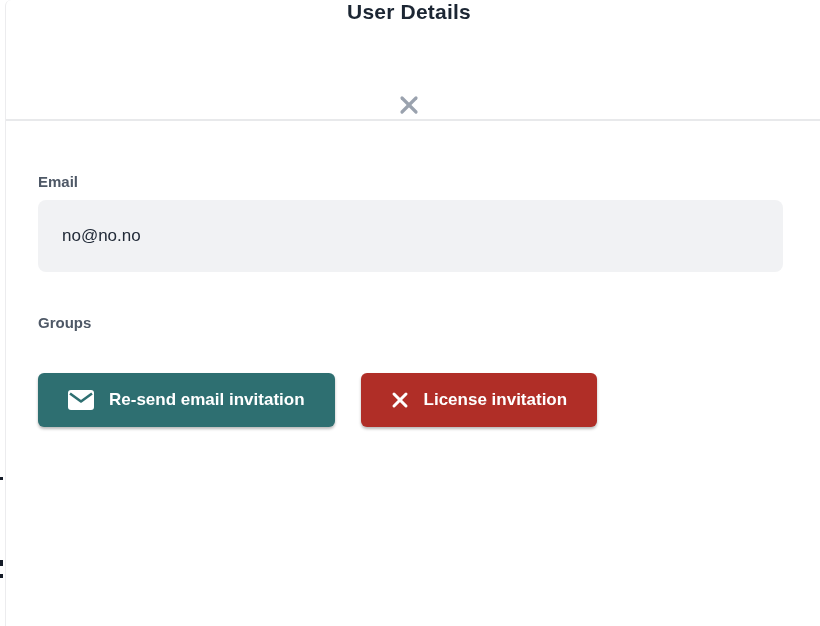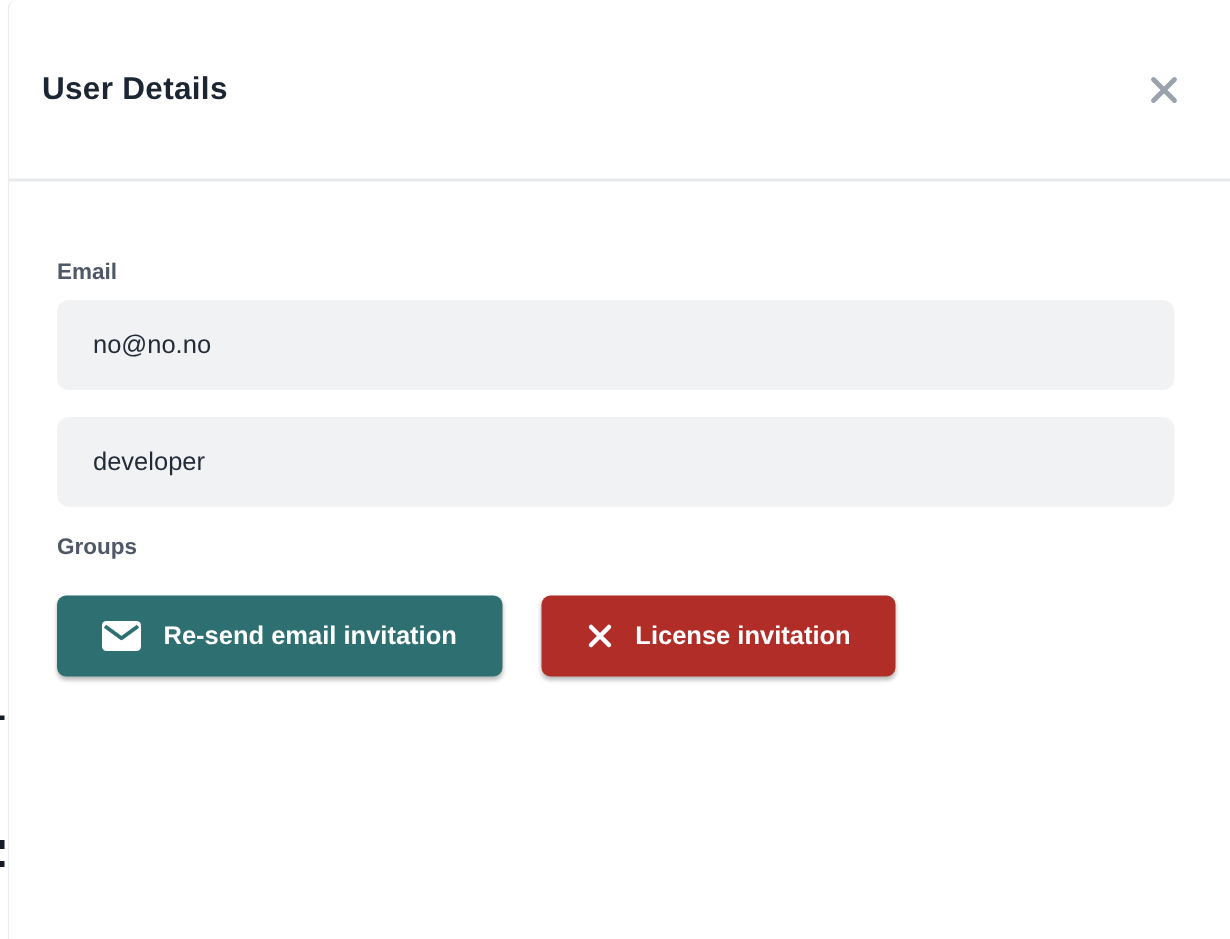--- a/index.html
+++ b/index.html
@@ -32,50 +32,51 @@
     z-index: 2;
   }
 
   .modal-header {
     height: 121px;
     display: flex;
     align-items: center;
     justify-content: space-between;
     padding: 0 30px 0 22px;
     border-bottom: 2px solid #e8e9eb;
+    flex-direction: column;
   }
   .modal-title {
     font-size: 21px;
     font-weight: 700;
     color: #1c2633;
     letter-spacing: 0.2px;
   }
   .close-btn {
     background: none;
     border: none;
     cursor: pointer;
     padding: 2px;
     line-height: 0;
   }
 
   .modal-body {
     padding: 52px 37px 0 32px;
   }
 
-  .field-group { margin-bottom: 18px; }
+  .field-group { margin-bottom: 42px; }
   .field-label {
     display: block;
     font-size: 15px;
     font-weight: 700;
     color: #4e5866;
     margin-bottom: 10px;
   }
   .field-input {
     width: 100%;
-    height: 60px;
+    height: 72px;
     background: #f1f2f4;
     border: none;
     border-radius: 8px;
     padding: 16px 24px;
     font-family: "Liberation Sans", sans-serif;
     font-size: 17px;
     color: #222b38;
     outline: none;
   }
 
@@ -125,21 +126,20 @@
   </div>
 
   <div class="modal-body">
 
     <div class="field-group">
       <label class="field-label">Email</label>
       <input class="field-input" type="text" readonly="" value="no@no.no" style="">
     </div>
 
     <div class="field-group">
-      <input class="field-input" type="text" readonly="" value="developer" style="">
     </div>
 
     <div class="field-group">
       <label class="field-label">Groups</label>
     </div>
 
     <div class="button-row">
 
       <button class="action-btn" style="background-color: rgb(46, 111, 113);">
         <span class="btn-icon">

